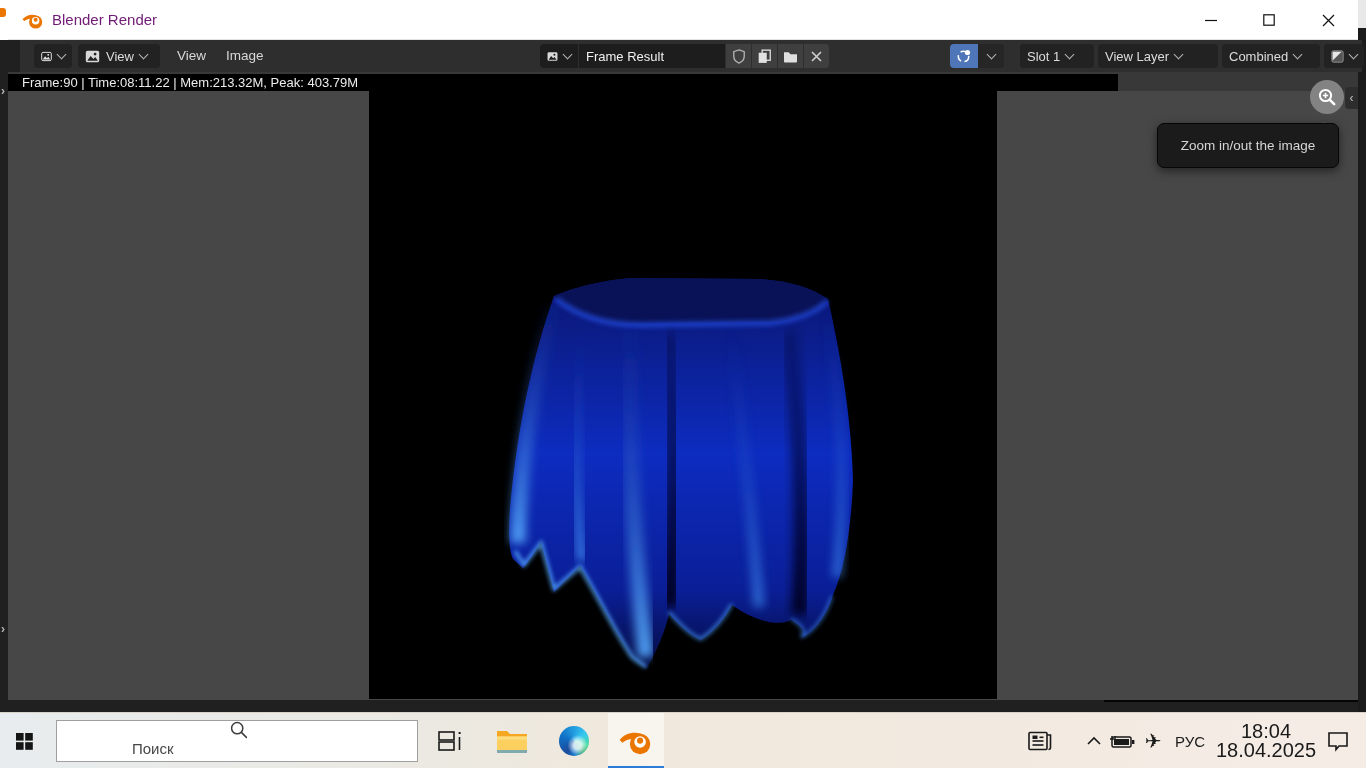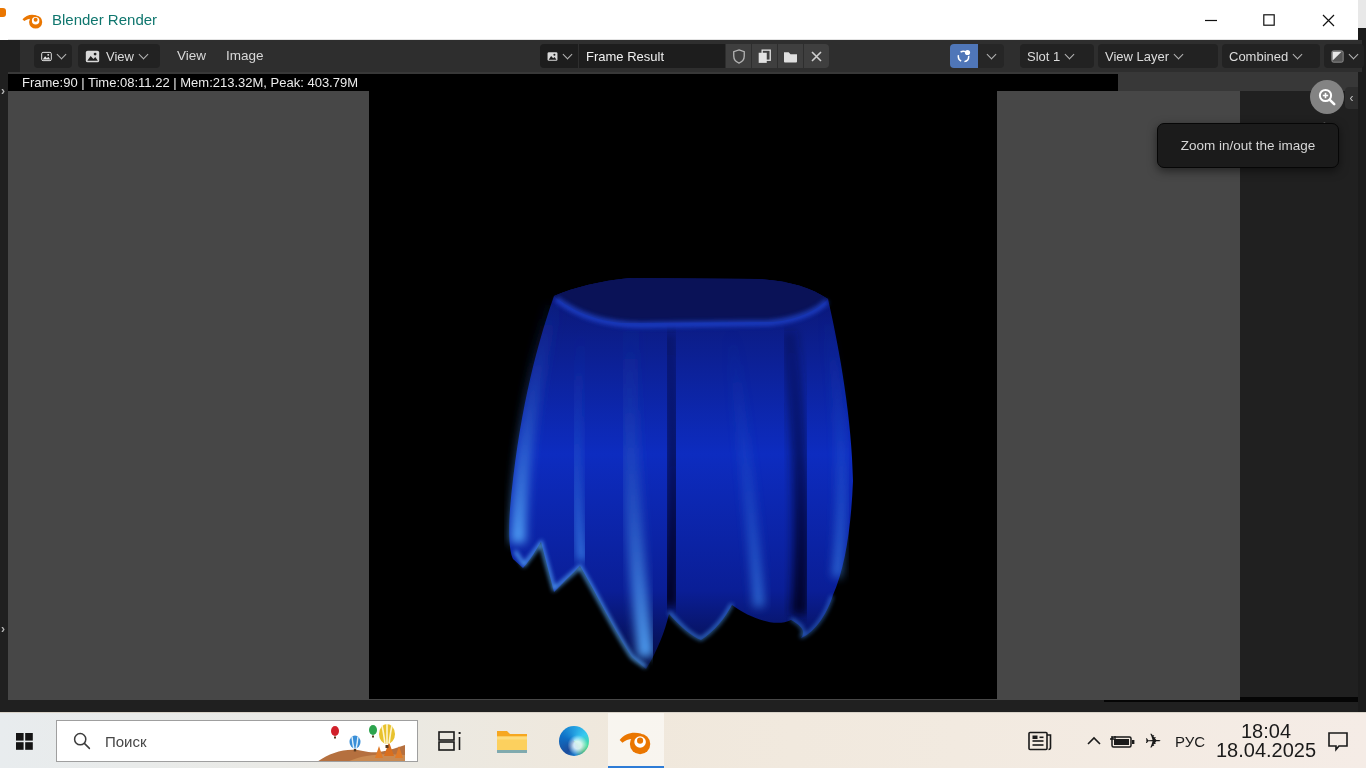--- a/index.html
+++ b/index.html
@@ -1,21 +1,21 @@
 <!DOCTYPE html>
 <html><head>
 <meta charset="utf-8">
 <style>
   html,body{margin:0;padding:0;background:#101010;}
   #screen{position:relative;width:1366px;height:768px;overflow:hidden;
     font-family:"Liberation Sans","DejaVu Sans",sans-serif;-webkit-font-smoothing:antialiased;}
   .abs{position:absolute;}
   
   .titlebar{background:#ffffff;border-bottom:1px solid #e3e3e3;}
-  .title-text{font-size:15px;color:#0f766e;line-height:40px;}
+  .title-text{font-size:15px;color:#701a75;line-height:40px;}
   .winbtn{width:42px;height:40px;display:flex;align-items:center;justify-content:center;cursor:default;}
   .bl-header{background:#2e2e2e;}
   .btn-dark{background:#222222;border-radius:4px;height:24px;display:flex;align-items:center;padding:0 7px;color:#dcdcdc;font-size:13px;box-sizing:border-box;}
   .menu-item{height:24px;line-height:24px;color:#d8d8d8;font-size:13.5px;padding:0 4px;}
   .caret{width:6px;height:6px;border-right:1.5px solid #b5b5b5;border-bottom:1.5px solid #b5b5b5;transform:rotate(45deg);margin:-3px 0 0 6px;flex:none;}
   .seg-btn{background:#3f3f3f;height:24px;width:25px;display:flex;align-items:center;justify-content:center;box-sizing:border-box;}
   .dd{}
   
   .editor{background:#474747;}
   .stats-band{background:#383838;}
@@ -26,21 +26,21 @@
   .zoom-fab{width:34px;height:34px;border-radius:50%;background:#838383;display:flex;align-items:center;justify-content:center;}
   .side-tab{background:#2d2d2d;border-radius:4px 0 0 4px;color:#c4c4c4;font-size:12px;display:flex;align-items:center;justify-content:center;}
   .edge-chev{color:#b5b5b5;font-size:12px;font-weight:bold;line-height:14px;}
   
   .statusbar{background:#333333;overflow:hidden;}
   .hint-label{position:absolute;top:3px;font-size:11px;color:#9c9c9c;white-space:nowrap;}
   .hint-mouse{position:absolute;top:4px;width:12px;height:15px;border:1.6px solid #8b8b8b;border-radius:5px;box-sizing:border-box;}
   
   .taskbar{background:linear-gradient(90deg,#e8ecee 0%,#ebe9e2 30%,#f0e8dc 46%,#f2eae0 70%,#f5ece6 100%);border-top:1px solid #d8d2c8;}
   .tb-btn{height:56px;display:flex;align-items:center;justify-content:center;}
-  .searchbox{background:#ffffff;border:1px solid #9f9f9f;box-sizing:border-box;display:flex;align-items:center;overflow:hidden;}
+  .searchbox{background:#ffffff;border:1px solid #9f9f9f;box-sizing:border-box;display:flex;align-items:center;overflow:hidden;flex-direction:column;}
   .searchbox input{border:0;outline:0;background:transparent;font-size:15px;color:#3f3f3f;width:210px;
     font-family:"Liberation Sans","DejaVu Sans",sans-serif;}
   .searchbox input::placeholder{color:#474747;opacity:1;}
   .tb-active{background:rgba(255,255,255,.55);box-shadow:inset 0 -3px 0 #2e7cd6;}
   .tray-text{font-size:15px;color:#1a1a1a;}
   .clock{font-size:20px;color:#1a1a1a;text-align:center;line-height:19px;}
   .edge-logo{width:30px;height:30px;border-radius:50%;
     background:
       radial-gradient(circle at 62% 64%, rgba(240,250,255,.85) 0 14%, rgba(240,250,255,0) 38%),
       conic-gradient(from 210deg, #1b4c9b, #0f6fc5 22%, #25a3e3 44%, #38c9f0 58%, #45dd9a 72%, #2fae6b 80%, #1b7fd0 90%, #1b4c9b);}
@@ -166,21 +166,21 @@
       </div>
       <div class="abs btn-dark" style="left:1304px;top:4px;width:40px;">
         <svg width="15" height="15" viewBox="0 0 16 16">
           <rect x="1" y="1" width="14" height="14" rx="2" fill="#555" stroke="#9a9a9a" stroke-width="1"></rect>
           <path d="M2,2 h11 L2,13 Z" fill="#e8e8e8"></path>
         </svg>
         <span class="caret"></span>
       </div>
     </div>
 
-    <div class="abs editor" style="left:0;top:72px;width:1232px;height:628px;">
+    <div class="abs editor" style="left:0;top:72px;width:1350px;height:628px;">
       <div class="abs stats-band" style="left:0;top:0;width:1350px;height:19px;"></div>
       <div class="abs stats-bar" style="left:0;top:2px;width:1096px;height:17px;">Frame:90 | Time:08:11.22 | Mem:213.32M, Peak: 403.79M</div>
 
       <div class="abs canvas" style="left:361px;top:19px;width:628px;height:608px;">
         <svg width="628" height="608" viewBox="0 0 628 608">
           <defs>
             <linearGradient id="body" x1="0" y1="0" x2="0" y2="1">
               <stop offset="0" stop-color="#0b1670"></stop>
                 <stop offset="0.45" stop-color="#0d2cc0"></stop>
               <stop offset="0.8" stop-color="#0a1e96"></stop>

